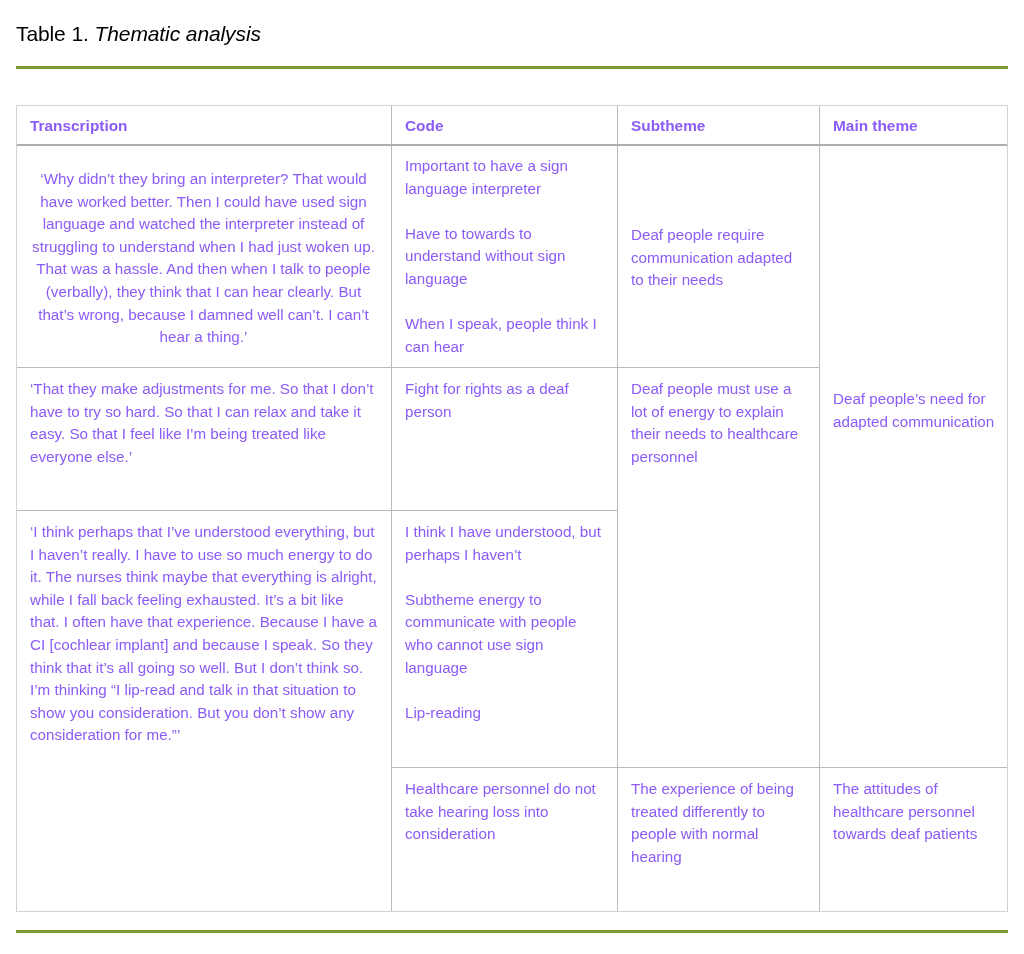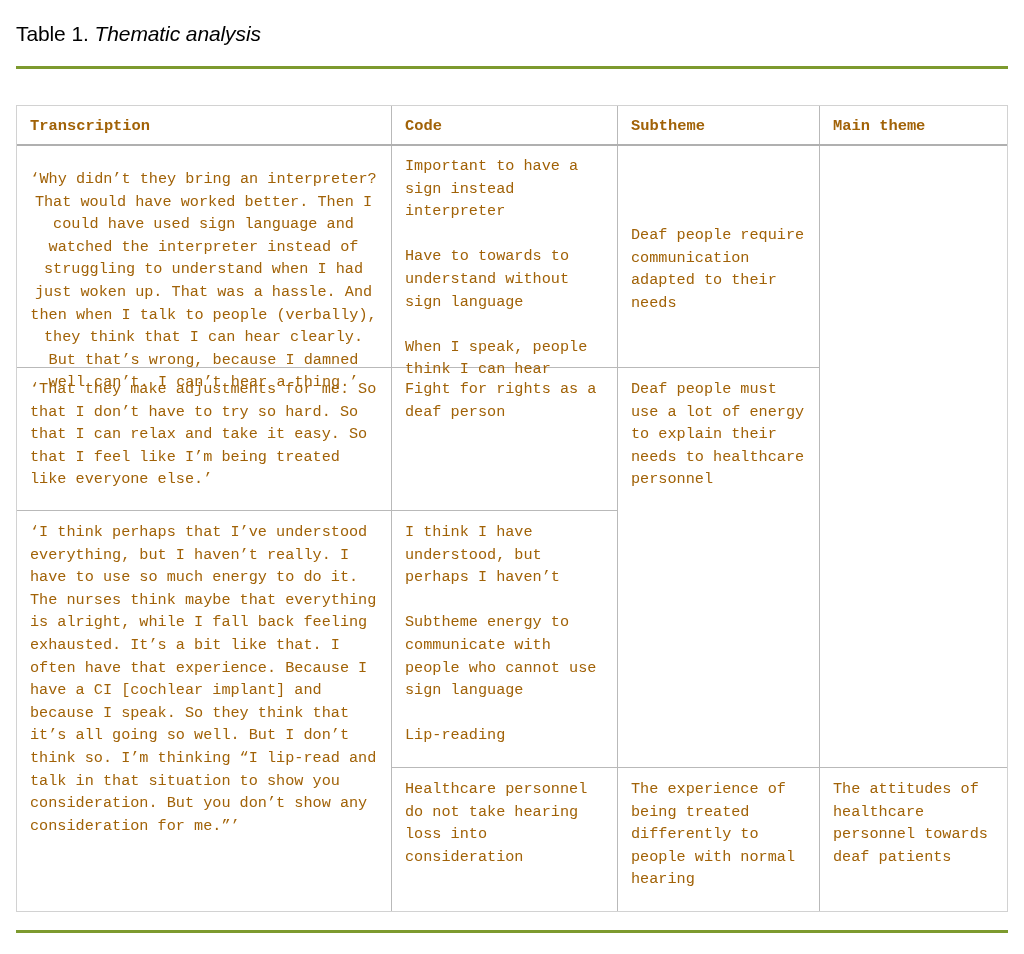--- a/index.html
+++ b/index.html
@@ -85,22 +85,21 @@
     background: #b0b0b0;
   }
 
   
   .cell {
     position: absolute;
     box-sizing: border-box;
     padding: 10px 14px 10px 13px;
     font-size: 15.2px;
     line-height: 22.6px;
-    color: #a16207;
-    font-family: Liberation Mono, monospace;
+    color: #8b5cf6;
   }
   .cell.header {
     font-weight: bold;
     font-size: 15.4px;
     padding-top: 9px;
   }
   .cell p {
     margin: 0;
   }
   .cell p + p {
@@ -151,21 +150,21 @@
 
     <div class="cell col-transcription" style="top:262px;">
       <p>‘That they make adjustments for me. So that I don’t have to try so hard. So that I can relax and take it easy. So that I feel like I’m being treated like everyone else.’</p>
     </div>
 
     <div class="cell col-transcription" style="top:405px;">
       <p>‘I think perhaps that I’ve understood everything, but I haven’t really. I have to use so much energy to do it. The nurses think maybe that everything is alright, while I fall back feeling exhausted. It’s a bit like that. I often have that experience. Because I have a CI [cochlear implant] and because I speak. So they think that it’s all going so well. But I don’t think so. I’m thinking “I lip-read and talk in that situation to show you considera­tion. But you don’t show any consideration for me.”’</p>
     </div>
 
     <div class="cell col-code" style="top:39px;">
-      <p>Important to have a sign instead interpreter</p>
+      <p>Important to have a sign language interpreter</p>
       <p>Have to towards to understand without sign language</p>
       <p>When I speak, people think I can hear</p>
     </div>
 
     <div class="cell col-code" style="top:262px;">
       <p>Fight for rights as a deaf person</p>
     </div>
 
     <div class="cell col-code" style="top:405px;">
       <p>I think I have understood, but perhaps I haven’t</p>
@@ -182,19 +181,22 @@
     </div>
 
     <div class="cell col-subtheme" style="top:108px;">
       <p>Deaf people require communication adapted to their needs</p>
     </div>
 
     <div class="cell col-subtheme" style="top:662px;">
       <p>The experience of being treated differently to people with normal hearing</p>
     </div>
 
+    <div class="cell col-maintheme" style="top:272px;">
+      <p>Deaf people’s need for adapted commu­nication</p>
+    </div>
 
     <div class="cell col-maintheme" style="top:662px;">
       <p>The attitudes of healthcare personnel towards deaf patients</p>
     </div>
 
   </div>
 </div>
 
 </body></html>

